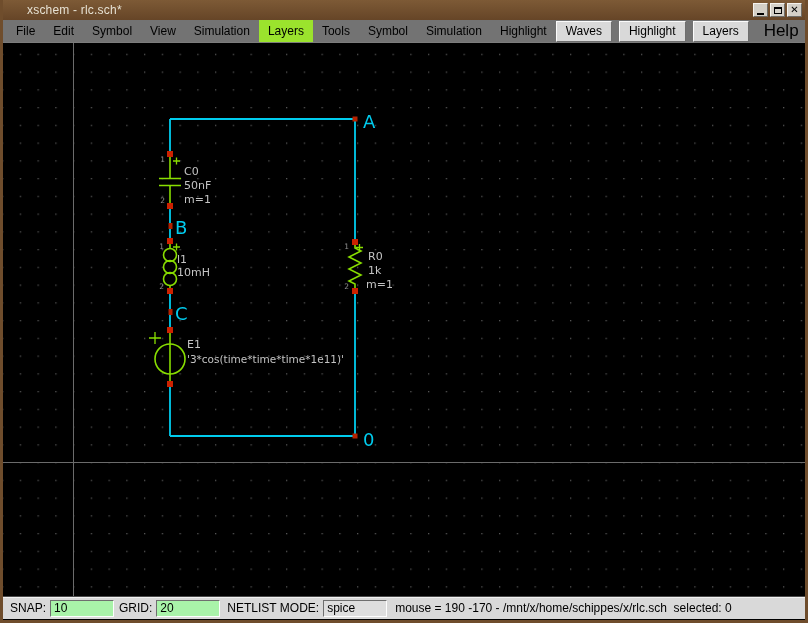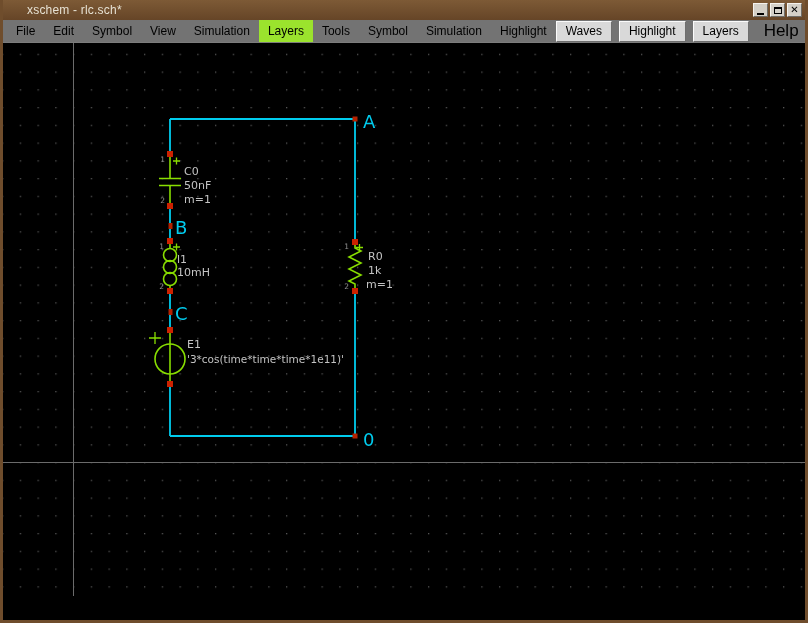--- a/index.html
+++ b/index.html
@@ -194,14 +194,23 @@
         <rect class="mark" x="165.5" y="180" width="4" height="6"></rect>
         <text class="net" x="172" y="191">B</text>
         <rect class="mark" x="165.5" y="266" width="4" height="6"></rect>
         <text class="net" x="172" y="277">C</text>
         <rect class="mark" x="349.5" y="390.5" width="5" height="5"></rect>
         <text class="net" x="360" y="403">0</text>
       </g>
     </svg>
   </div>
 
+  <div class="statusbar">
+    <span class="sb-label">SNAP:</span>
+    <input class="sb-entry green gap5" value="10" style="">
+    <span class="sb-label">GRID:</span>
+    <input class="sb-entry green gap7" value="20" style="">
+    <span class="sb-label">NETLIST MODE:</span>
+    <input class="sb-entry grey" value="spice" style="">
+    <span class="sb-info">mouse = 190 -170 - /mnt/x/home/schippes/x/rlc.sch  selected: 0</span>
+  </div>
 
 </div>
 
 </body></html>

